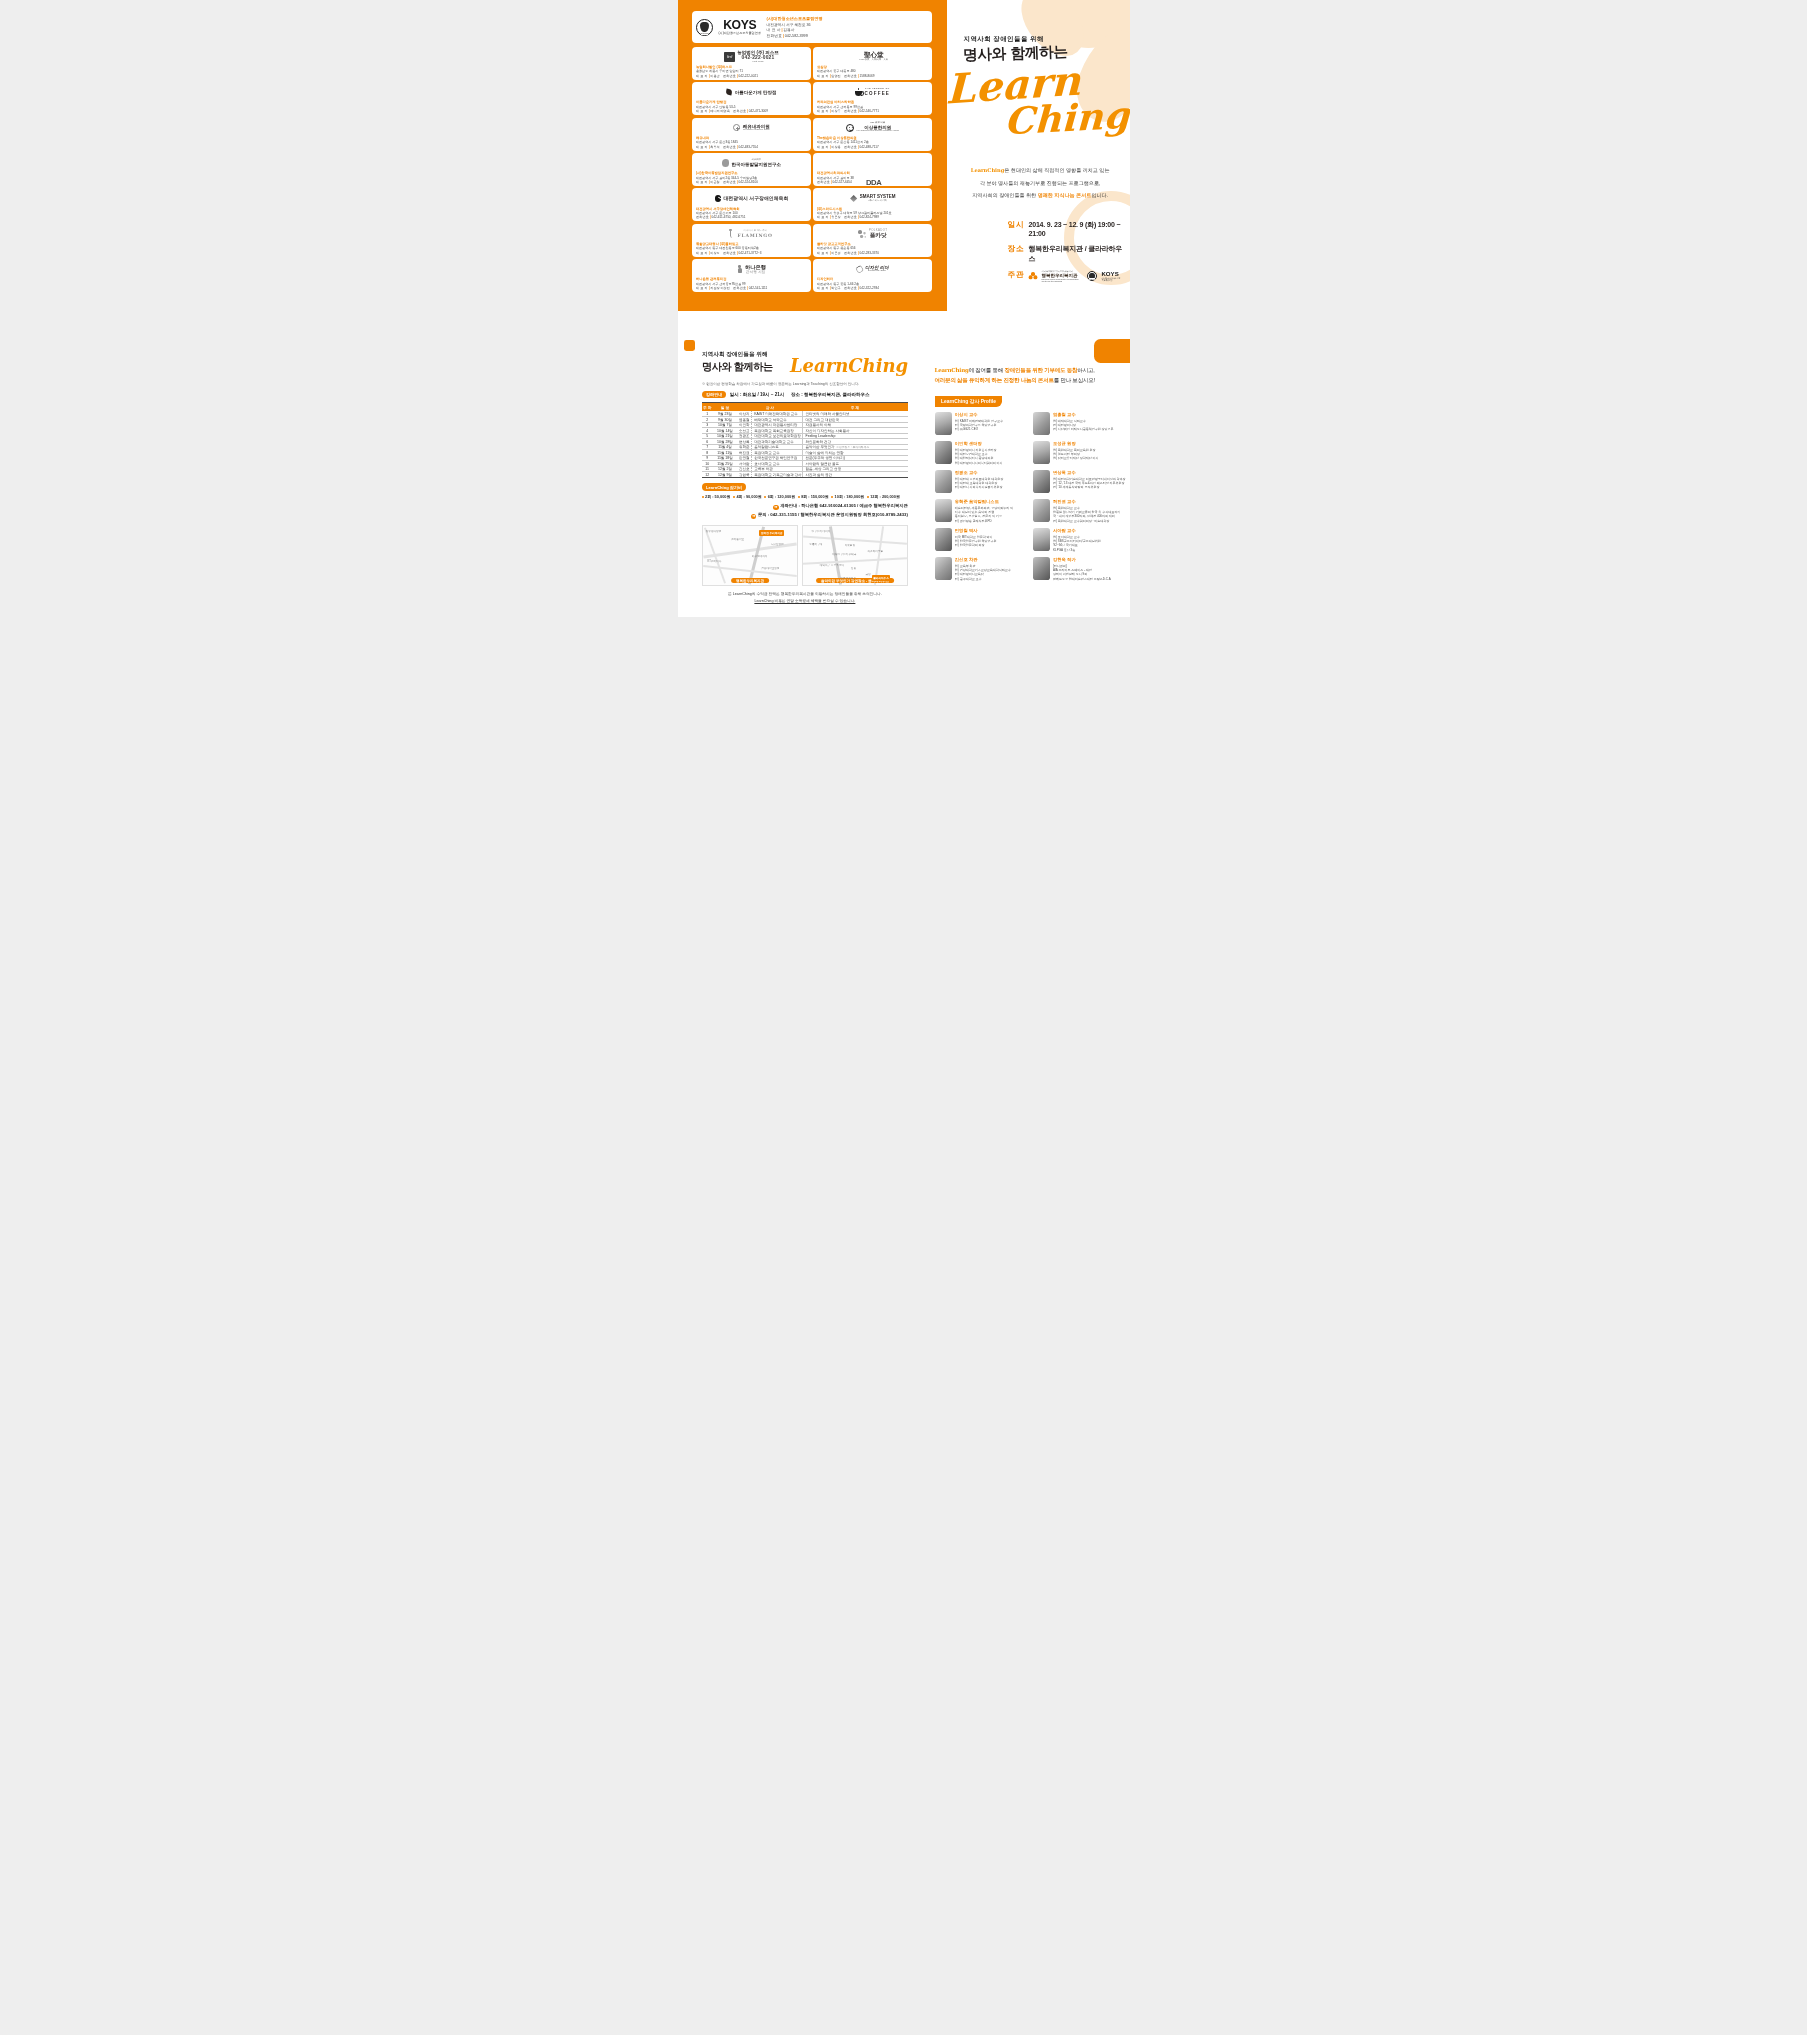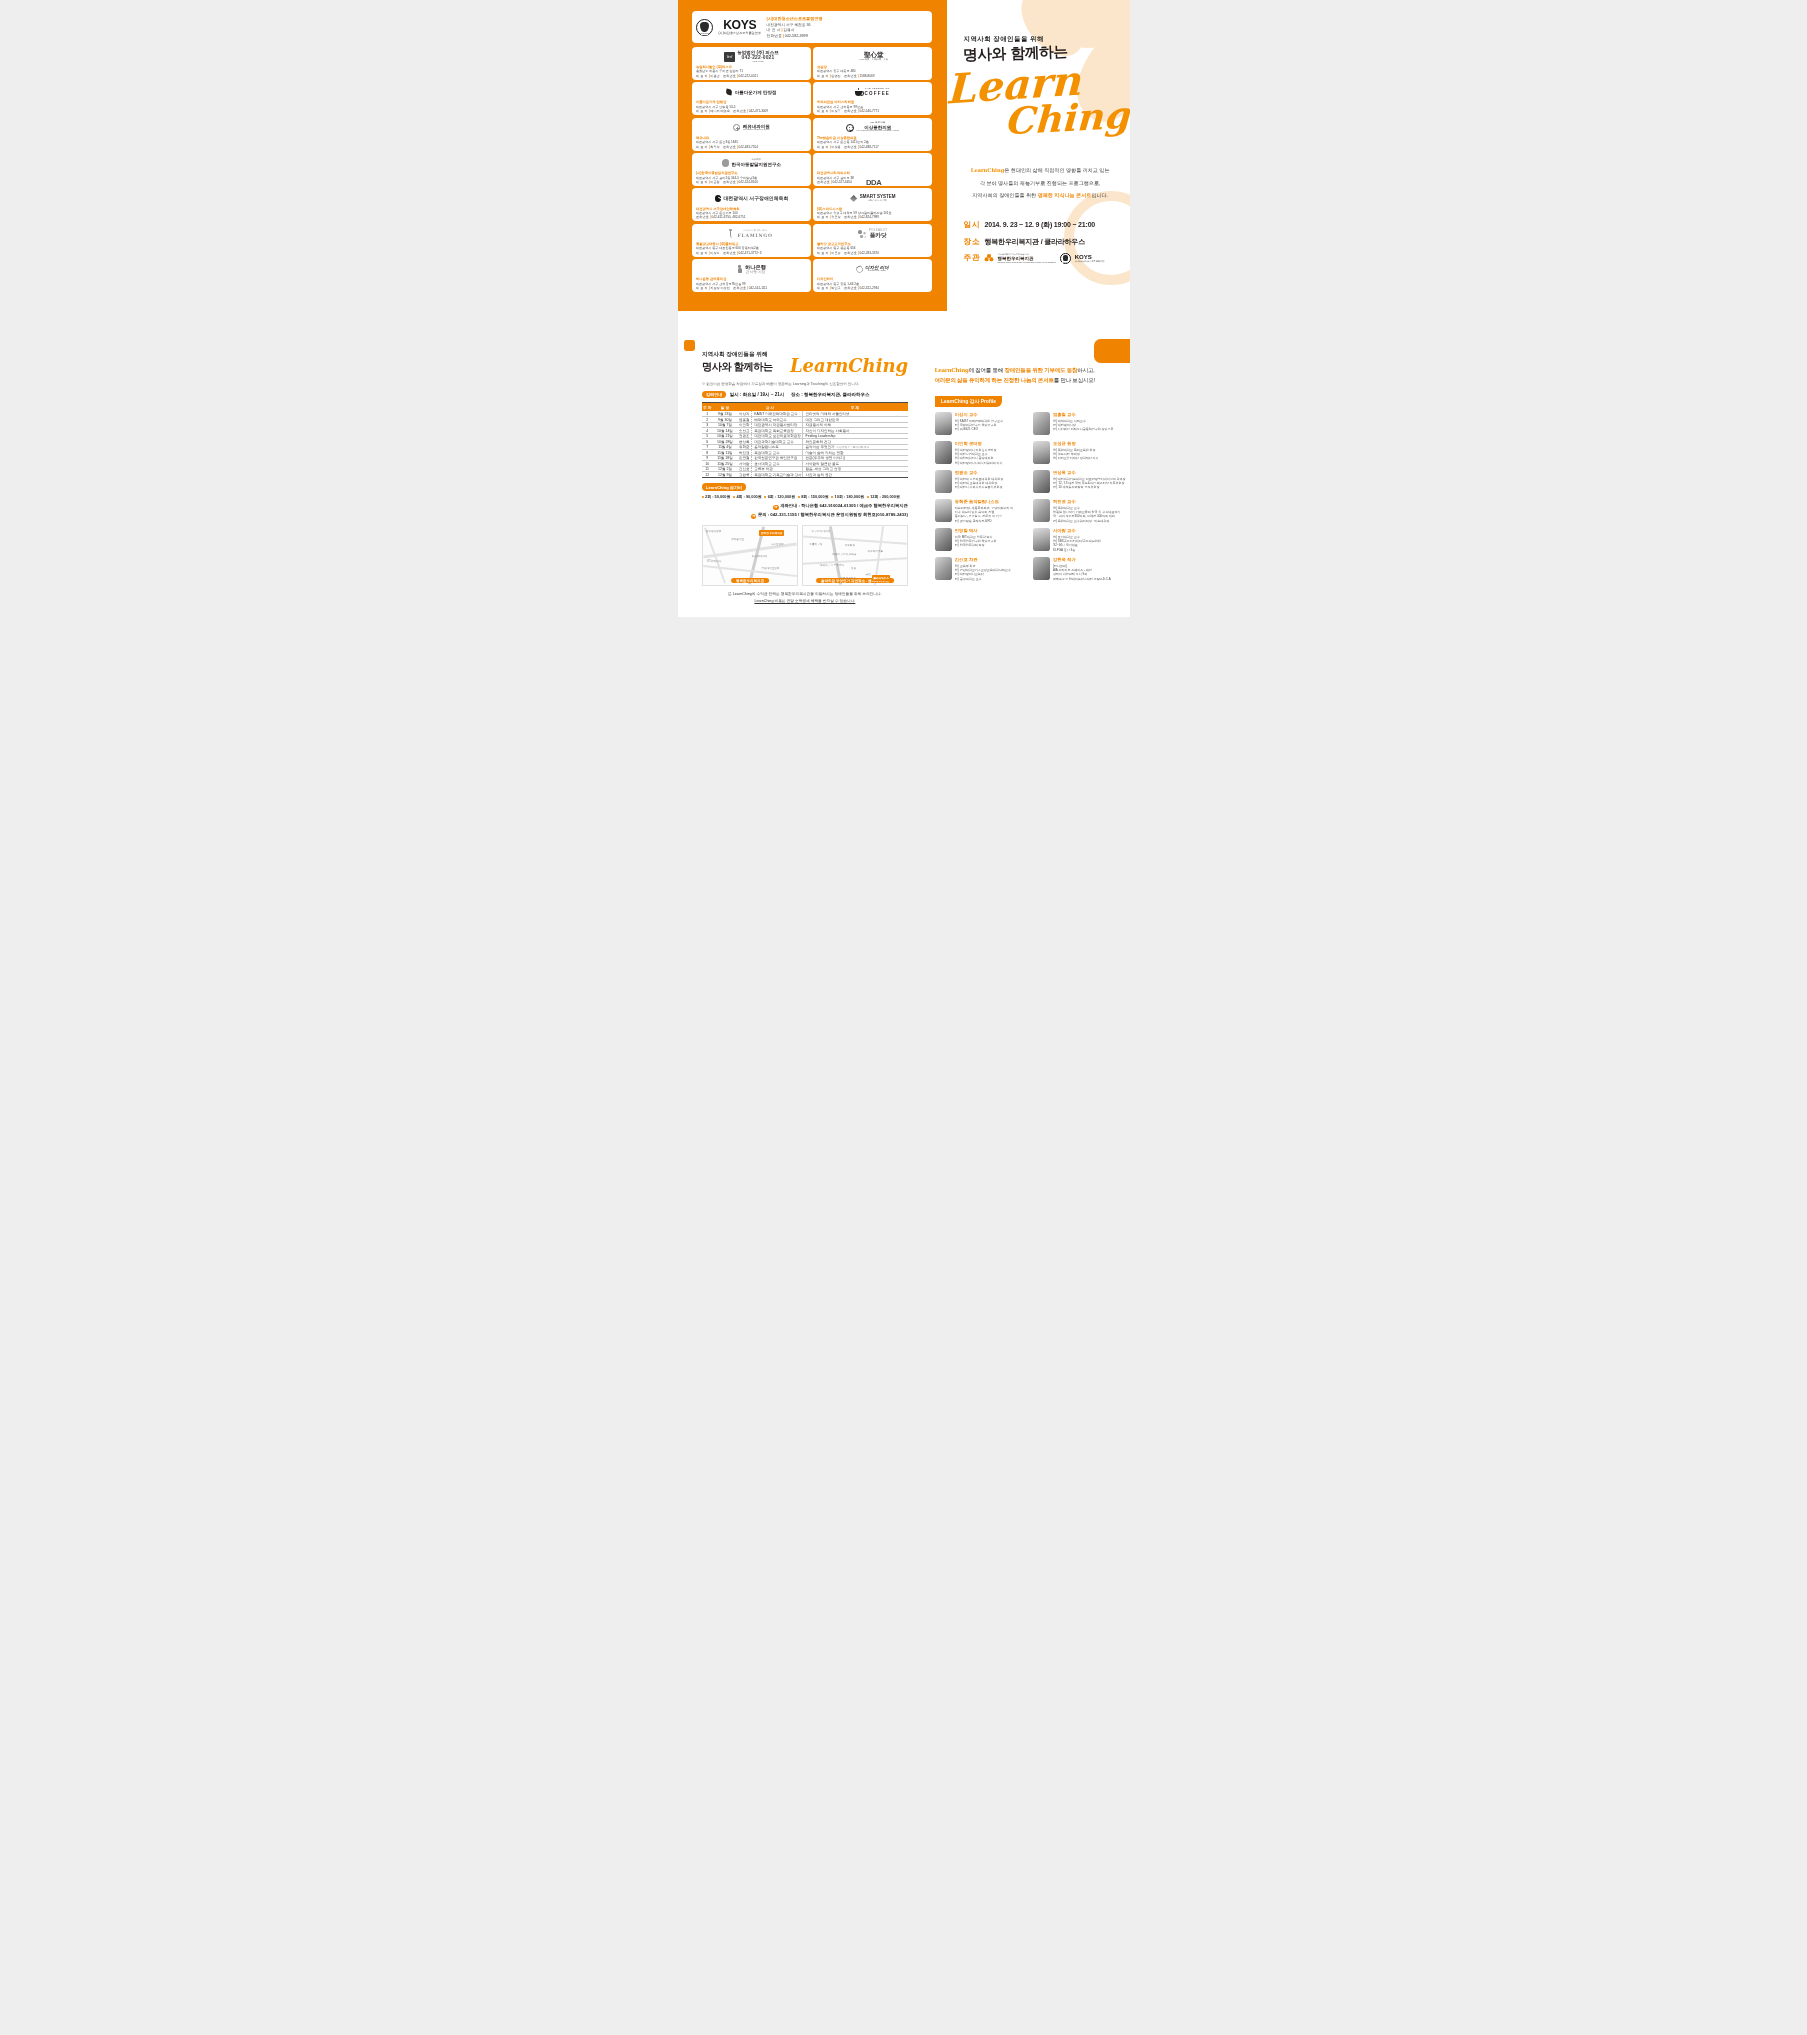--- a/index.html
+++ b/index.html
@@ -95,21 +95,21 @@
   .cover-callig{position:absolute;left:16.3px;top:44px;font-size:14.7px;font-weight:800;color:#241f1e;
                 font-family:"DejaVu Serif",serif;transform:rotate(-2deg);letter-spacing:-0.4px;}
   .brand{font-family:"DejaVu Serif",serif;font-style:italic;font-weight:bold;color:#F39100;}
   .brand1{position:absolute;left:3.3px;top:61px;font-size:41px;transform:skewX(-8deg) rotate(-4deg);}
   .brand2{position:absolute;left:61px;top:96px;font-size:37px;transform:skewX(-8deg) rotate(-3deg);}
   .cover-desc{position:absolute;left:12.2px;top:164px;width:163px;text-align:center;font-size:5.1px;
               line-height:2.5;color:#2c2c2c;}
   .orange-serif{color:#F39100;font-family:"DejaVu Serif",serif;font-weight:bold;}
   .hl-orange{color:#F08300;font-weight:800;}
   .cover-info{position:absolute;left:17px;top:220px;width:159px;}
-  .info-row{display:flex;align-items:flex-start;margin-bottom:6.5px;}
+  .info-row{display:flex;align-items:flex-start;margin-bottom:6.5px;margin-left:44px;}
   .info-label{flex:none;width:21px;font-size:7.7px;font-weight:800;color:#F08300;letter-spacing:0.8px;}
   .info-value{font-size:7px;font-weight:bold;color:#2b2523;letter-spacing:-0.2px;}
   .host-row{display:flex;align-items:center;gap:4.1px;}
   .host-flower{width:9px;height:9px;position:relative;flex:none;}
   .host-flower::before{content:"";position:absolute;left:2.8px;top:0.4px;width:3.7px;height:3.7px;border-radius:50%;background:#F08300;
       box-shadow:-2.4px 3.3px 0 #F08300,2.4px 3.3px 0 #F08300,0 5.3px 0 -0.4px #fff;}
   .host-org{line-height:1.15;}
   .host-sub{font-size:2.2px;color:#555;}
   .host-main{font-size:4.5px;font-weight:bold;font-family:"DejaVu Serif",serif;color:#3a2c20;}
   .host-eng{font-size:2px;color:#555;}

